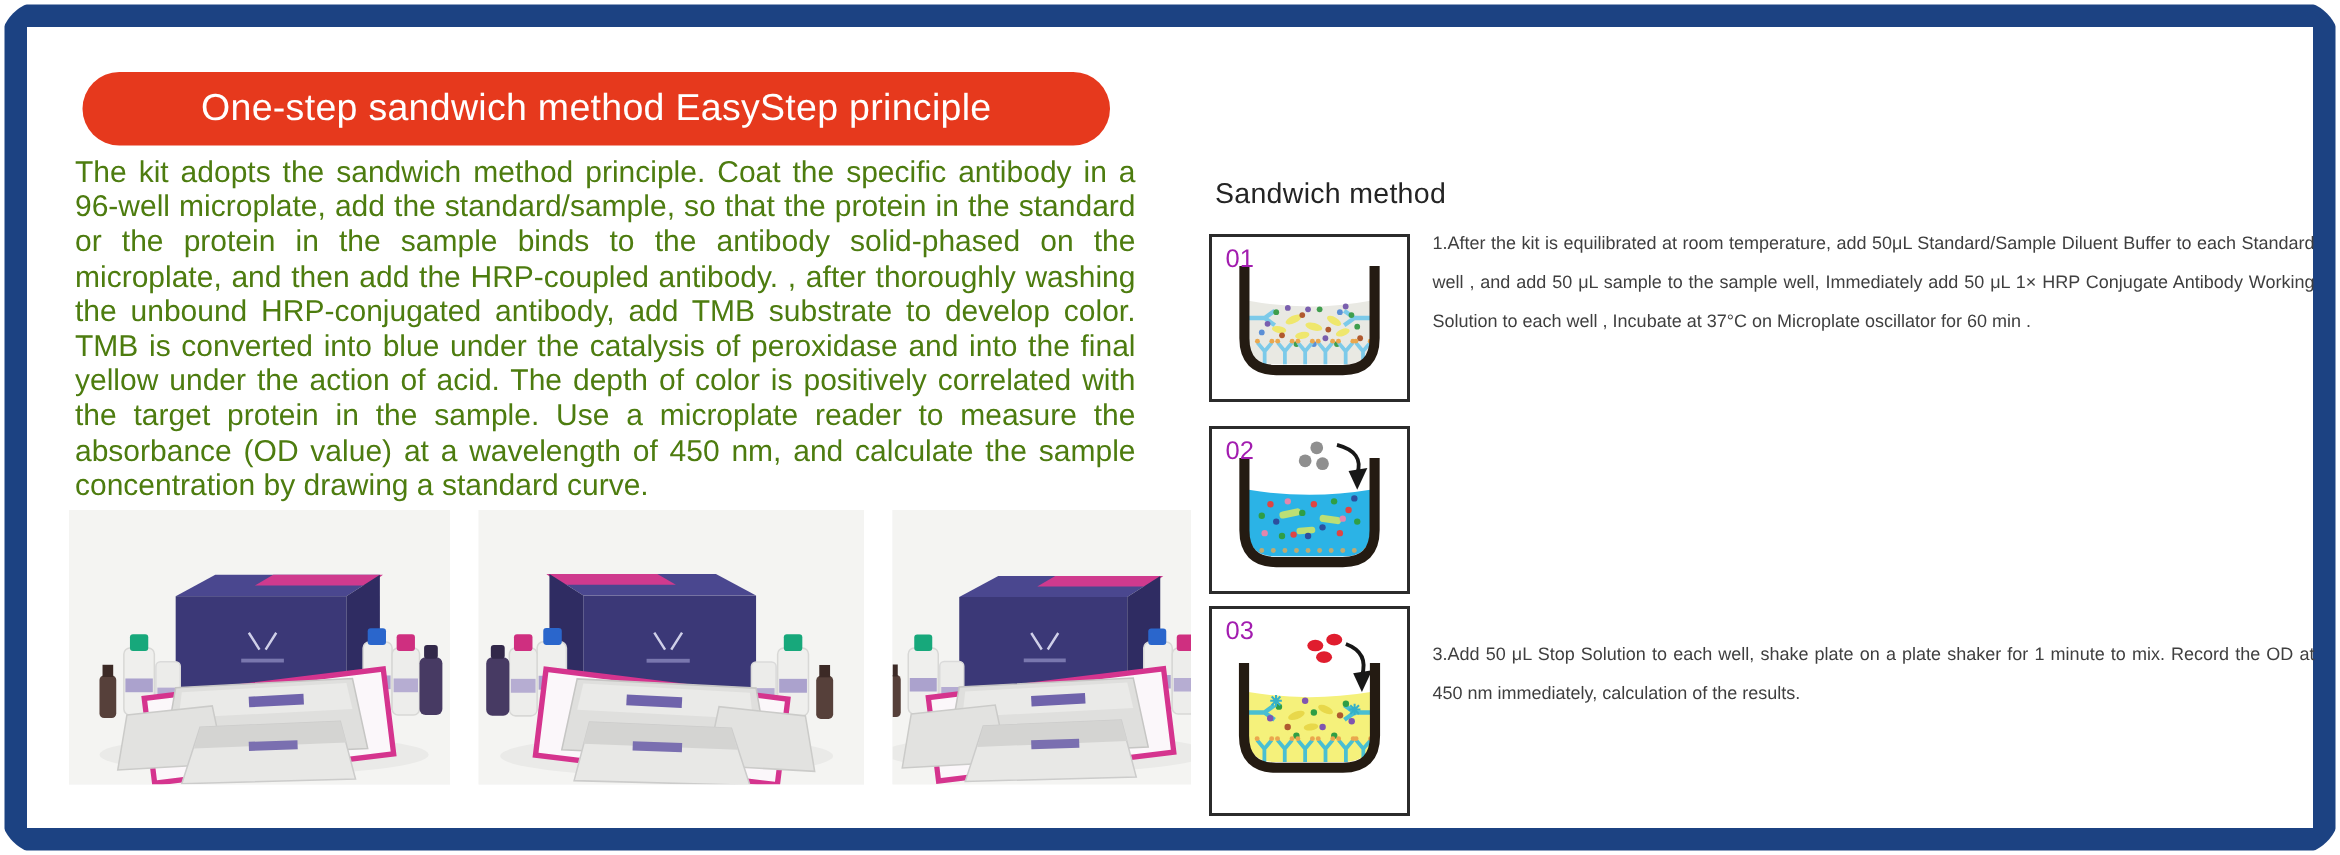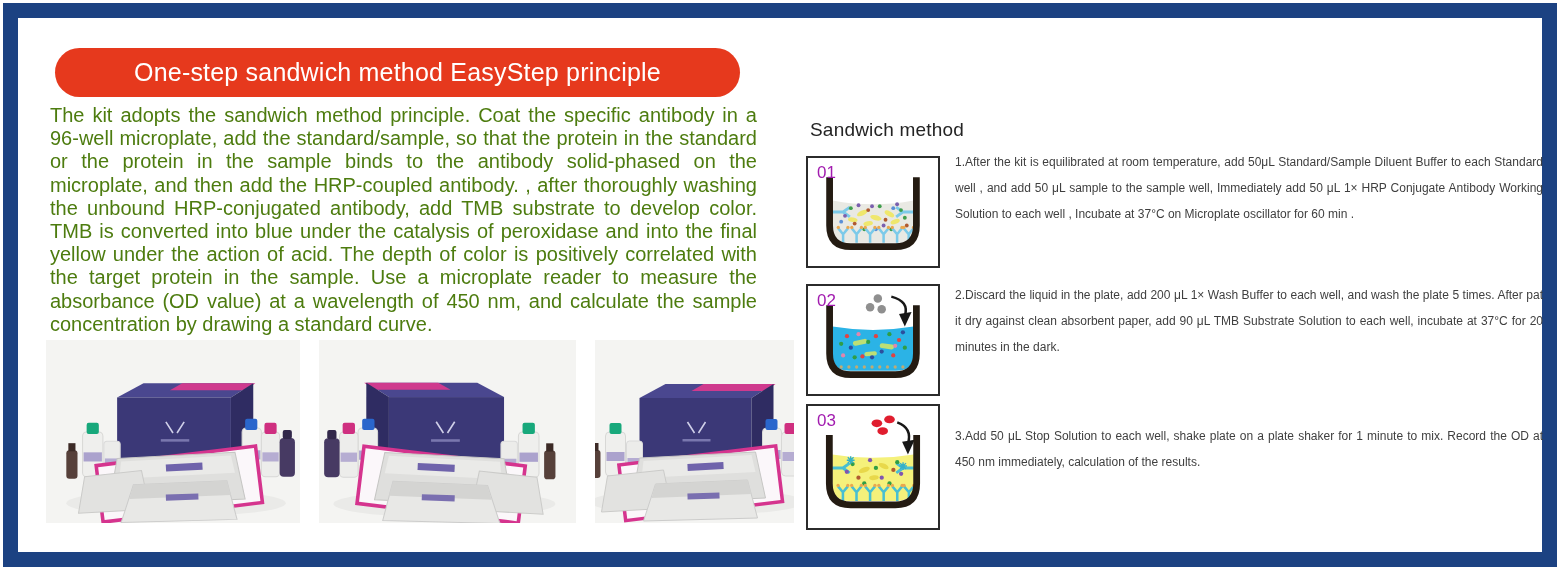--- a/index.html
+++ b/index.html
@@ -1,19 +1,19 @@
 <!DOCTYPE html>
 <html><head>
 <meta charset="utf-8">
 <style>
   * { box-sizing: border-box; }
   html,body { margin:0; padding:0; background:#ffffff; }
   .page {
     position:relative; width:1560px; height:570px; background:#ffffff;
-    font-family:"Liberation Sans", sans-serif; overflow:hidden;
+    font-family:"Liberation Sans", sans-serif; overflow:hidden;border-radius:30px;
   }
   .frame {
     position:absolute; inset:3px; border:15px solid #1c4282; pointer-events:none;
   }
   
   .banner {
     position:absolute; left:55px; top:48px; width:685px; height:49px;
     background:#e6391d; border-radius:26px;
     display:flex; align-items:center; justify-content:center;
   }
@@ -35,21 +35,21 @@
     font-size:30px; font-weight:bold; color:#e60e14; letter-spacing:0.4px;
   }
   .r-sub    { position:absolute; left:810px; top:89px;  font-size:19px; color:#242424; letter-spacing:0.4px; }
   .r-method { position:absolute; left:810px; top:119px; font-size:19px; color:#242424; letter-spacing:0.2px; }
   .step-box {
     position:absolute; left:806px; width:134px;
     border:2px solid #2b2b2b; background:#ffffff;
   }
   #sb1 { top:156px; height:112px; }
   #sb2 { top:284px; height:112px; }
-  #sb3 { top:404px; height:126px; }
+  #sb3 { top:404px; height:140px; }
   .step-num {
     position:absolute; left:9px; top:5px; font-size:17px; color:#a21caf; z-index:2;
   }
   .step-box svg { position:absolute; left:0; top:0; width:100%; height:100%; }
   .step-text {
     position:absolute; left:955px; width:588px; margin:0;
     font-size:12px; line-height:25.8px; color:#3f3f3f; text-align:justify;
   }
   #st1 { top:150px; } #st2 { top:283px; } #st3 { top:424px; }
   .hidden-defs { position:absolute; width:0; height:0; overflow:hidden; }
@@ -255,21 +255,20 @@
         <circle cx="66" cy="84" r="1.7"></circle>
           <circle cx="74" cy="84" r="1.7"></circle>
           <circle cx="82" cy="84" r="1.7"></circle>
           <circle cx="90" cy="84" r="1.7"></circle>
         <circle cx="98" cy="84" r="1.7"></circle>
           <circle cx="106" cy="84" r="1.7"></circle>
       </g>
       <path d="M22,20 L22,70 Q22,92 44,92 L90,92 Q112,92 112,70 L112,20" stroke="#241b12" stroke-width="7" fill="none"></path>
     </svg>
   </div>
-  <p class="step-text" id="st2">2.Discard the liquid in the plate, add 200 μL 1× Wash Buffer to each well, and wash the plate 5 times. After pat it dry against clean absorbent paper, add 90 μL TMB Substrate Solution to each well, incubate at 37°C for 20 minutes in the dark.</p>
 
   <div class="step-box" id="sb3">
     <span class="step-num">03</span>
     <svg viewBox="0 0 134 118">
       <g fill="#e01d2e">
         <ellipse cx="71" cy="14" rx="5.5" ry="4"></ellipse>
           <ellipse cx="84" cy="10" rx="5.5" ry="4"></ellipse>
           <ellipse cx="77" cy="22" rx="5.5" ry="4"></ellipse>
       </g>
       <g>

